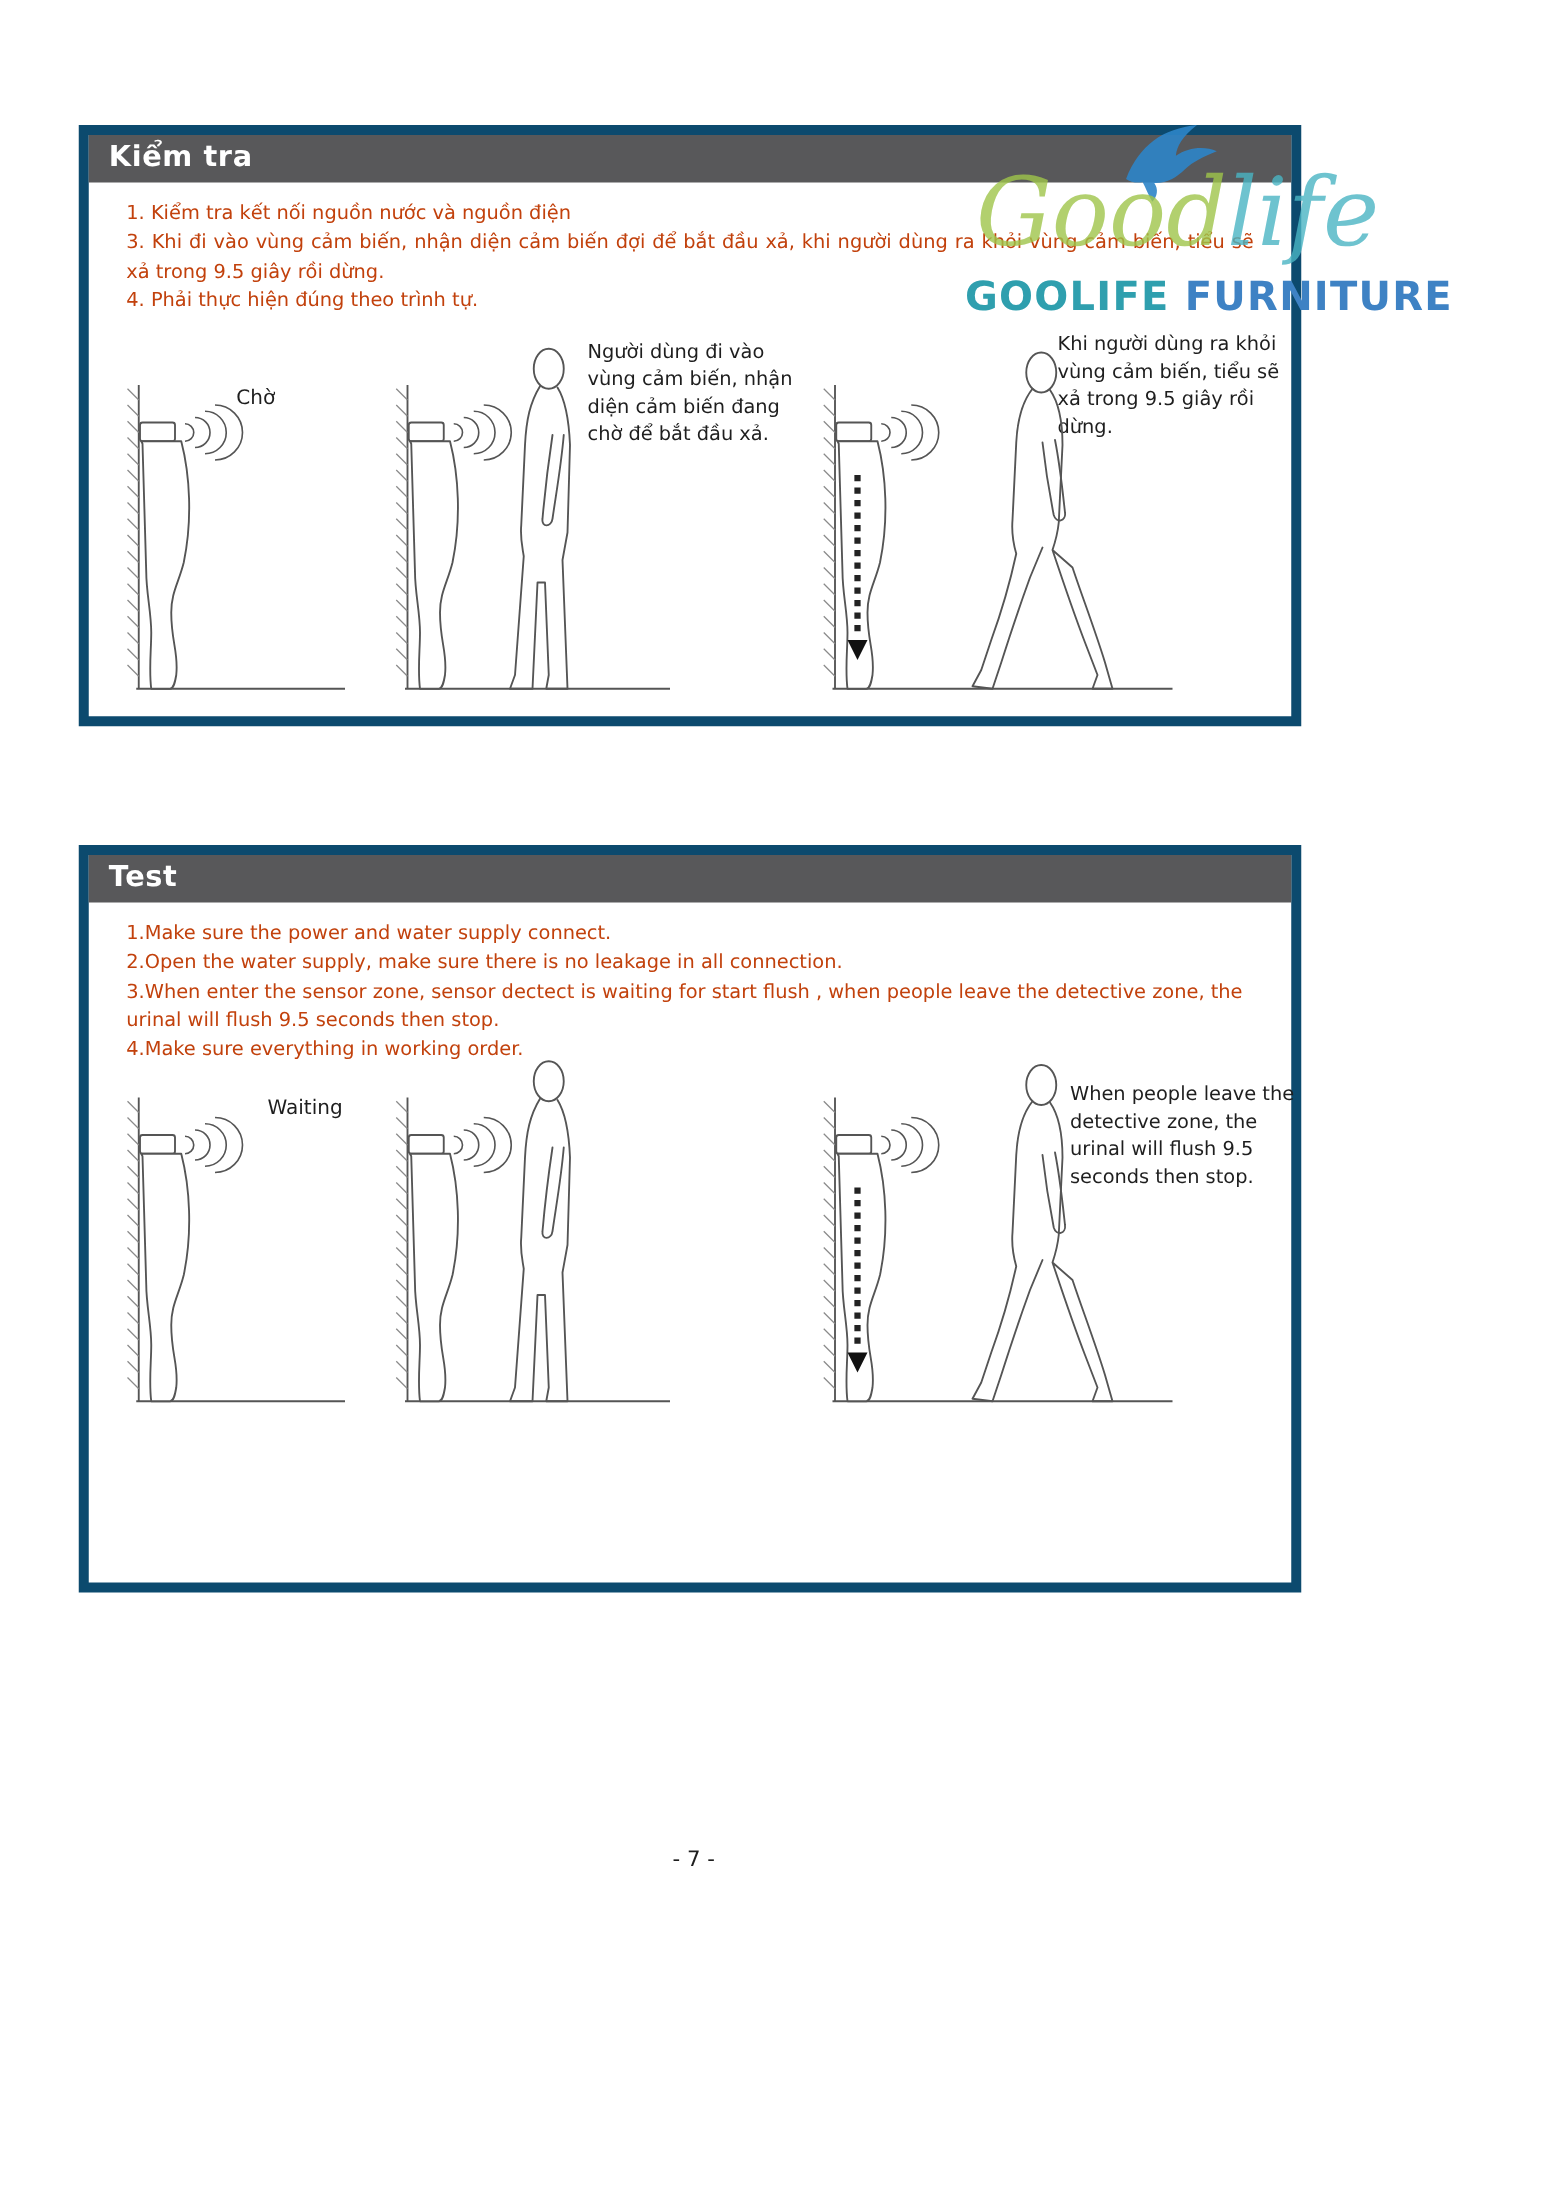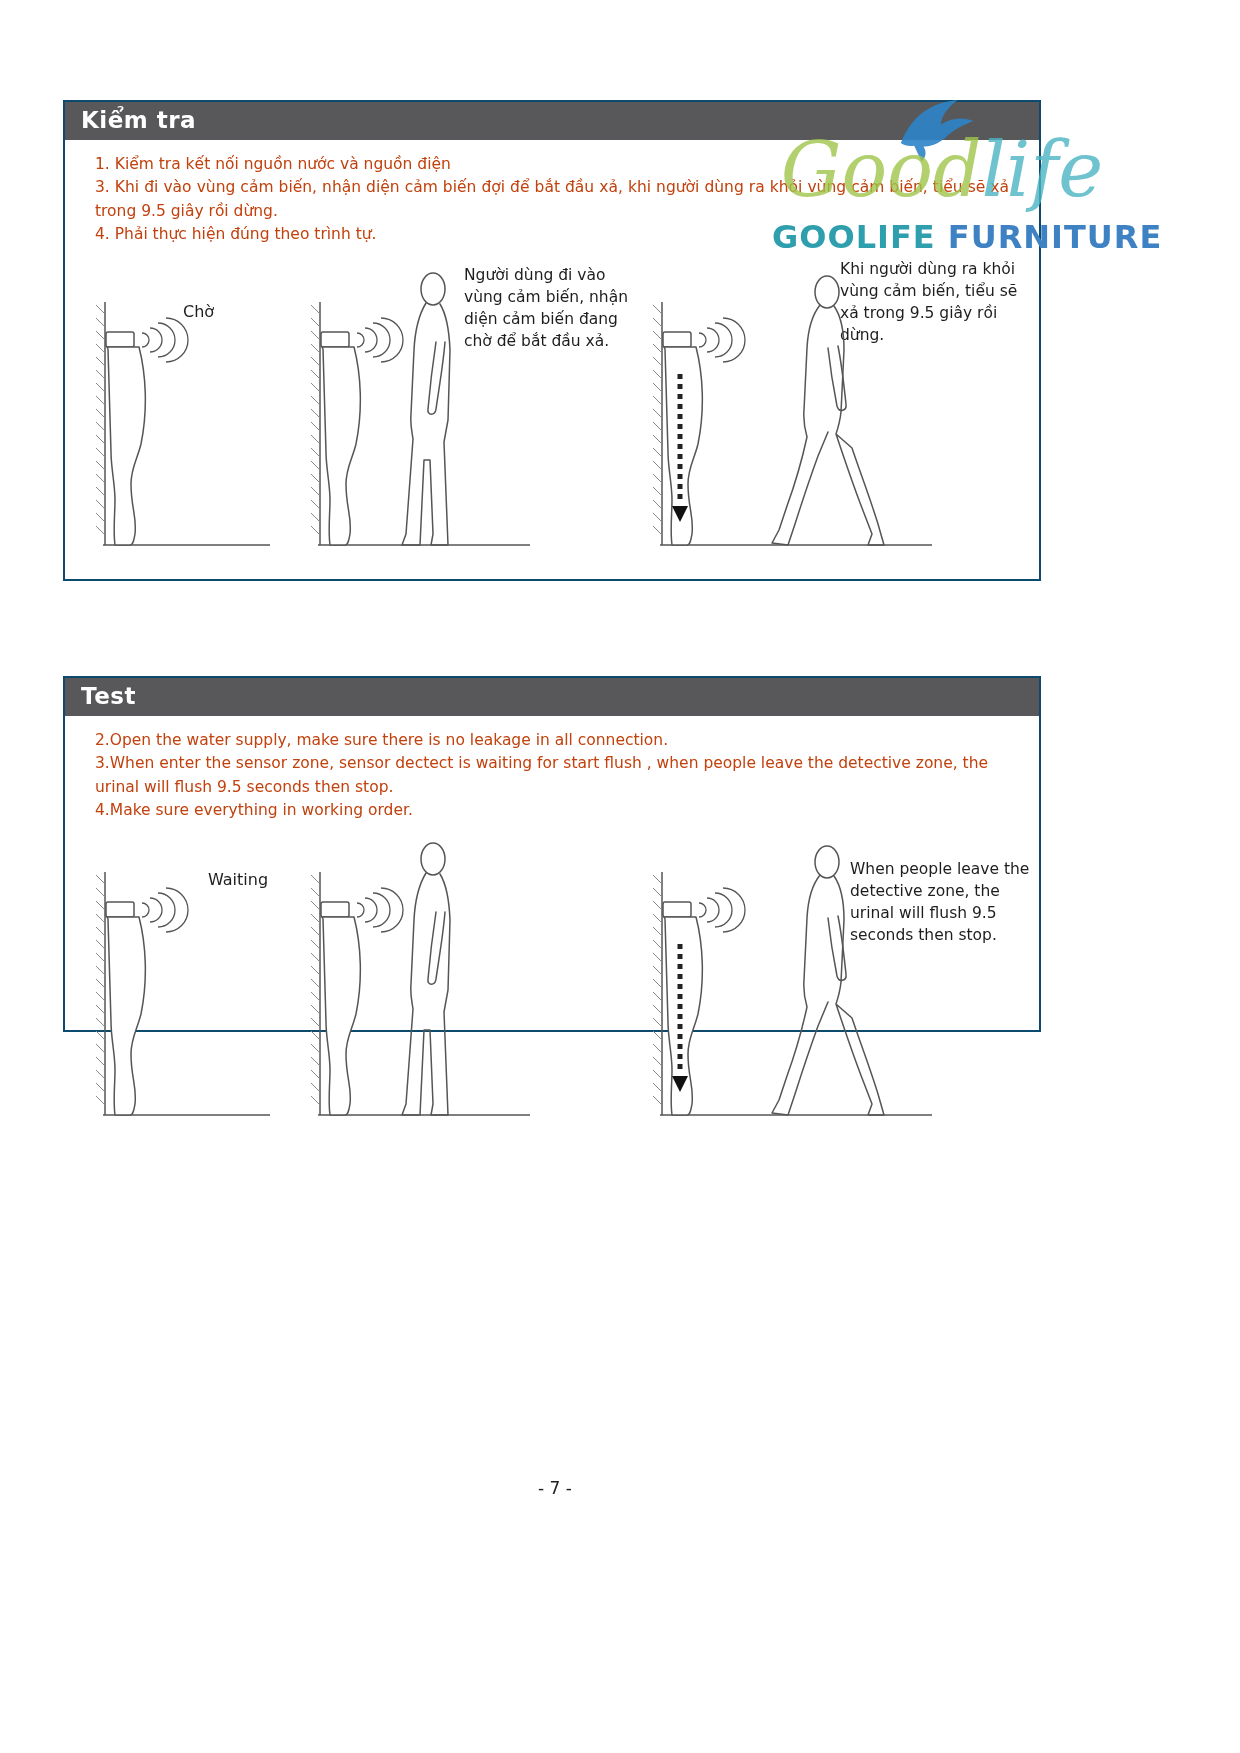--- a/index.html
+++ b/index.html
@@ -2,21 +2,21 @@
 <html><head>
 <meta charset="utf-8">
 <style>
   html,body { margin:0; padding:0; background:#fff; }
   .page {
     position:relative; width:1240px; height:1753px; background:#ffffff;
     font-family:"DejaVu Sans","Liberation Sans",sans-serif; color:#222; overflow:hidden;
   }
 
   
-  .box { position:absolute; background:#fff; border:2px solid #0c4a6e; box-sizing:border-box; }
+  .box { position:absolute; background:#fff; border:8px solid #0c4a6e; box-sizing:border-box; }
   .box-header {
     background:#58585a; color:#ffffff; font-size:23px; font-weight:bold;
     padding:5px 16px 7px 16px; letter-spacing:0.5px;
   }
   .steps { padding:13px 30px 0 30px; font-size:15.5px; color:#c2410c; }
   .steps p { margin:0; line-height:1.5; }
   .steps-vi p { text-align:justify; }
 
   
   .fig-svg { position:absolute; }
@@ -134,23 +134,24 @@
     <svg class="fig-svg" style="left:567px; top:160px;" width="340" height="290" viewBox="0 0 340 290">
       <use href="#p-wall"></use>
       <line class="floor" x1="28" y1="283" x2="300" y2="283"></line>
       <use href="#p-urinal"></use>
       <use href="#p-waves"></use>
       <use href="#p-flush-arrow"></use>
       <use href="#p-person-walk"></use>
     </svg>
   </section>
 
-  <section class="box" style="left:63px; top:676px; width:978px; height:356px;">
+  <section class="box" style="left:63px; top:676px; width:978px; height:598px;">
     <div class="box-header">Test</div>
     <div class="steps steps-en">
+      <p>1.Make sure the power and water supply connect.</p>
       <p>2.Open the water supply, make sure there is no leakage in all connection.</p>
       <p>3.When enter the sensor zone, sensor dectect is waiting for start flush , when people leave the detective zone, the urinal will flush 9.5 seconds then stop.</p>
       <p>4.Make sure everything in working order.</p>
     </div>
 
     <div class="fig-label" style="left:143px; top:192px;">Waiting</div>
     <svg class="fig-svg" style="left:10px; top:154px;" width="200" height="290" viewBox="0 0 200 290">
       <use href="#p-wall"></use>
       <line class="floor" x1="28" y1="283" x2="195" y2="283"></line>
       <use href="#p-urinal"></use>

